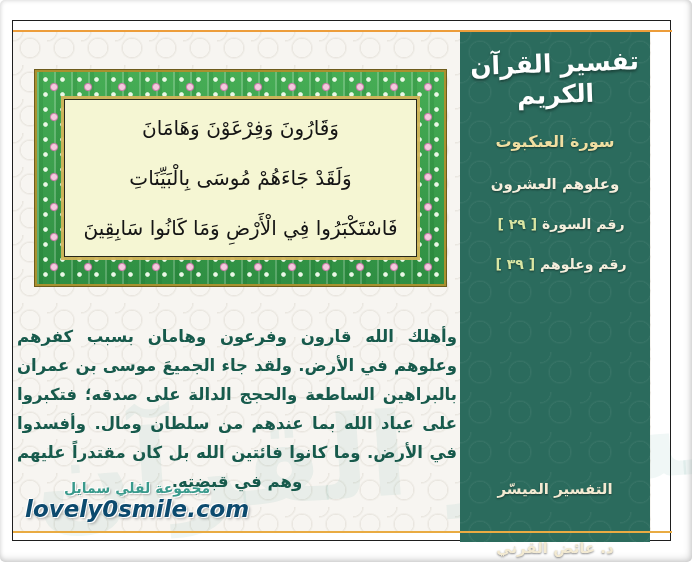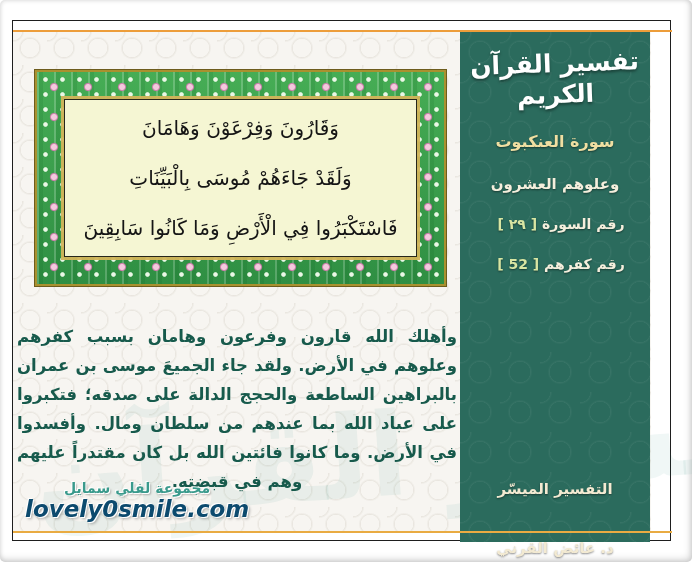--- a/index.html
+++ b/index.html
@@ -137,21 +137,21 @@
 
     <div class="sidebar">
       <div class="sb-title">تفسير القرآن الكريم</div>
       <div class="sb-item sb-surah">سورة العنكبوت</div>
       <div class="sb-item sb-juz">وعلوهم العشرون</div>
       <div class="sb-item sb-num sb-num1">
         <span>رقم السورة</span>
         <span class="num">[ ٢٩ ]</span>
       </div>
       <div class="sb-item sb-num sb-num2">
-        <span>رقم كفرهم</span>
-        <span class="num">[ 52 ]</span>
+        <span>رقم وعلوهم</span>
+        <span class="num">[ ٣٩ ]</span>
       </div>
       <div class="sb-credit sb-credit1">التفسير الميسّر</div>
       <div class="sb-credit sb-credit2">د. عائض القرني</div>
     </div>
 
   </div>
 </div>
 
 </body></html>

